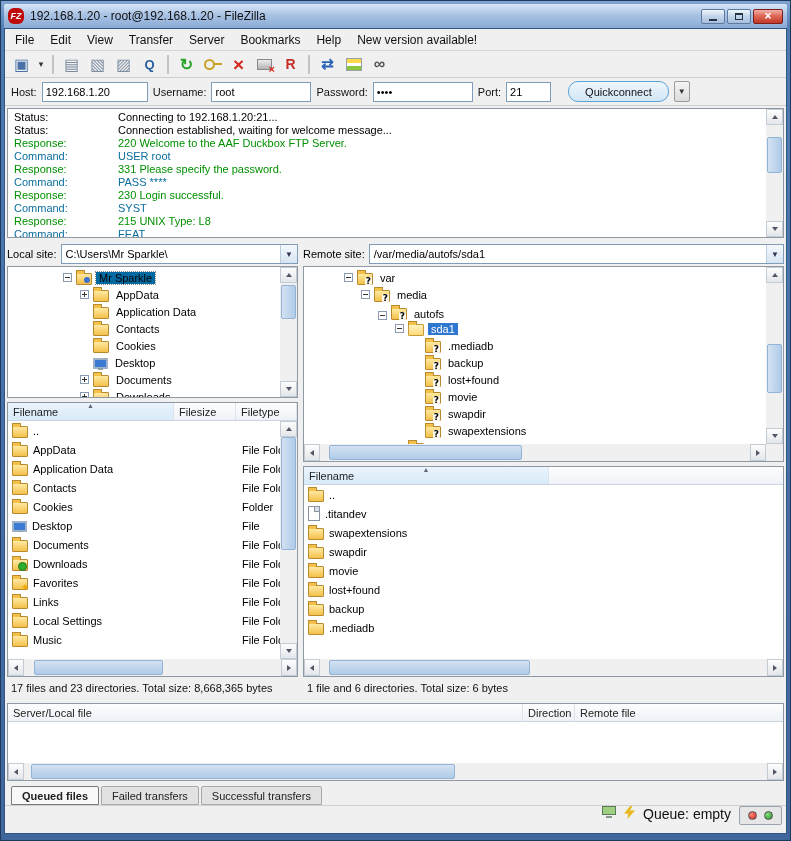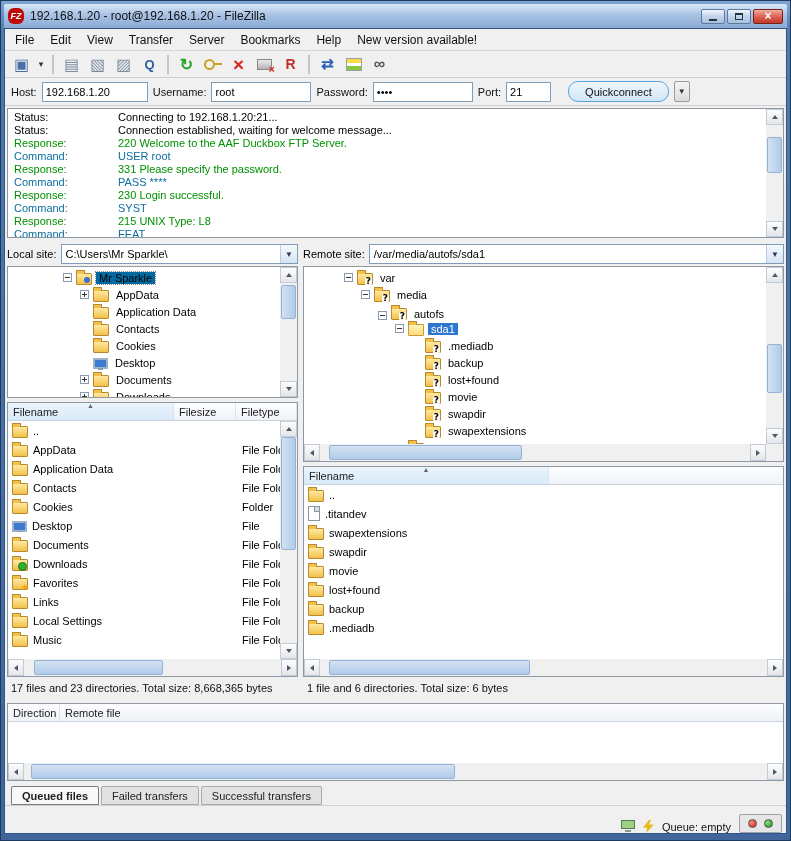--- a/index.html
+++ b/index.html
@@ -172,22 +172,22 @@
   .qh-dir{width:52px;flex:none}
   .qh-remote{flex:1;border-right:none}
   .qbody{flex:1;background:#fff}
 
   .tabs{height:24px;display:flex;align-items:flex-end;gap:2px;padding:2px 6px 0 6px;background:#f0f0f0;flex:none}
   .tab{height:19px;display:flex;align-items:center;padding:0 10px;font-size:11px;color:#222;
     background:#e2e2e2;border:1px solid #a8a8a8;border-radius:2px 2px 0 0}
   .tab.active{background:#f8f8f8;border-color:#7a7a7a;font-weight:bold}
 
   
-  .statusbar{height:28px;display:flex;align-items:flex-end;background:#f0f0f0;border-top:1px solid #d0d0d0;
-    padding:0 4px;gap:8px;font-size:11px;color:#111;flex:none}
+  .statusbar{height:28px;display:flex;align-items:flex-start;background:#f0f0f0;border-top:1px solid #d0d0d0;
+    padding:0 4px;gap:8px;font-size:14px;color:#111;flex:none}
   .sb-spacer{flex:1}
   .monitor-icon{width:14px;height:13px;position:relative}
   .monitor-icon::before{content:"";position:absolute;inset:0 0 4px 0;border:1px solid #5a7a5a;background:#9fd080}
   .monitor-icon::after{content:"";position:absolute;left:4px;right:4px;bottom:1px;height:2px;background:#8a9a8a}
   .lightning-icon{width:11px;height:13px;background:#e8b820;
     clip-path:polygon(55% 0,0 60%,38% 60%,30% 100%,100% 35%,55% 35%,75% 0)}
   .led-panel{height:19px;border:1px solid #9aa4ae;background:#e6e6e6;display:flex;align-items:center;gap:7px;padding:0 8px;border-radius:2px}
   .led{width:9px;height:9px;border-radius:50%;border:1px solid #555}
   .led.red{background:radial-gradient(circle at 35% 35%,#ff8878,#cc2418)}
   .led.green{background:radial-gradient(circle at 35% 35%,#88e080,#1e8c1e)}
@@ -772,20 +772,23 @@
         </div>
 
         <div class="pstatus">1 file and 6 directories. Total size: 6 bytes</div>
       </div>
     </div>
 
     <div class="hsplit"></div>
 
     <div class="queuewrap">
       <div class="colhdr">
+        <span class="hcell qh-local">
+            <span>Server/Local file</span>
+          </span>
         <span class="hcell qh-dir">
             <span>Direction</span>
           </span>
         <span class="hcell qh-remote">
             <span>Remote file</span>
           </span>
       </div>
       <div class="qbody"></div>
       <div class="hscroll">
         <div class="sb-btn">

